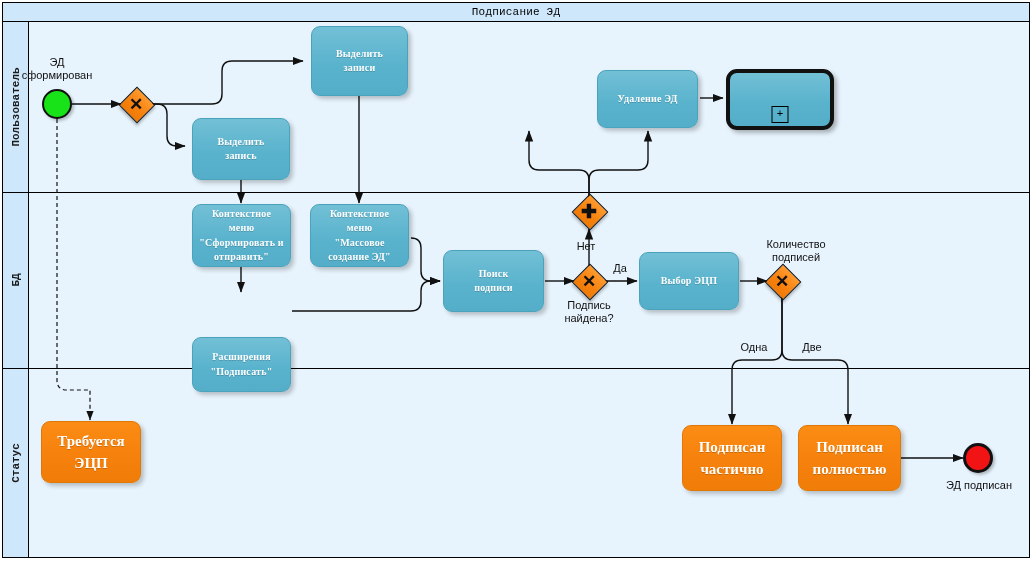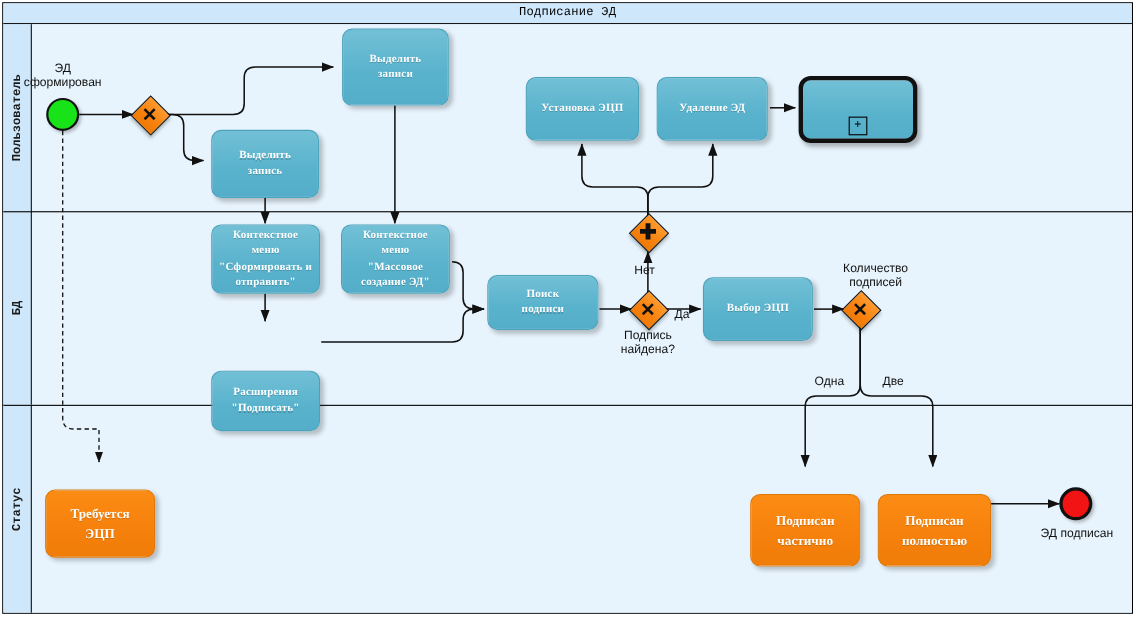--- a/index.html
+++ b/index.html
@@ -38,24 +38,24 @@
         padding-top:12px;}
   .task.sub .sublabel{width:100%;}
   .subplus{position:absolute;left:50%;bottom:3px;transform:translateX(-50%);
         width:15px;height:15px;border:1px solid #000;background:transparent;
         color:#000;font-family:"Liberation Sans",sans-serif;font-size:11px;
         font-weight:normal;line-height:13px;text-align:center;text-shadow:none;}
   .status{position:absolute;box-sizing:border-box;border-radius:9px;
         background:linear-gradient(180deg,#fb8c14 0%,#f6810c 55%,#f07d08 100%);
         border:1px solid #e07808;color:#ffffff;
         display:flex;align-items:center;justify-content:center;text-align:center;
-        font-family:"Liberation Serif",serif;font-size:12px;font-weight:bold;
+        font-family:"Liberation Serif",serif;font-size:15px;font-weight:bold;
         line-height:1.5;padding:2px 16px;
         box-shadow:3px 3px 4px rgba(0,0,0,.22);
-        text-shadow:0 1px 0 rgba(0,0,0,.18);margin-top:24px;}
+        text-shadow:0 1px 0 rgba(0,0,0,.18);}
 
   .gw{position:absolute;width:30px;height:30px;}
   .gw .dia{position:absolute;left:3px;top:3px;width:24px;height:24px;
         background:linear-gradient(180deg,#ff9a2e 0%,#f7810d 60%,#ef7a06 100%);
         border:1px solid #111;transform:rotate(45deg);
         box-shadow:2px 2px 3px rgba(0,0,0,.25);}
   .gw .mk{position:absolute;left:0;top:0;width:30px;height:30px;
         display:flex;align-items:center;justify-content:center;
         font-size:19px;font-weight:bold;color:#111;line-height:1;
         font-family:"Liberation Sans",sans-serif;}
@@ -153,52 +153,51 @@
   <div class="lbl" style="left:12px;top:56px;width:90px;">ЭД<br>сформирован</div>
 
   <div class="gw" style="left:121px;top:89px;">
     <div class="dia"></div>
     <div class="mk x">✕</div>
   </div>
 
   <div class="task" style="left:311px;top:26px;width:97px;height:70px;">Выделить<br>записи</div>
   <div class="task" style="left:192px;top:118px;width:98px;height:62px;">Выделить<br>запись</div>
 
-  <div class="task" style="left:478px;top:70px;width:103px;height:58px;">Установка ЭЦП</div>
   <div class="task" style="left:597px;top:70px;width:101px;height:58px;">Удаление ЭД</div>
 
   <div class="task sub" style="left:726px;top:69px;width:108px;height:61px;">
     <span class="subplus">+</span>
   </div>
 
   <div class="task" style="left:192px;top:204px;width:99px;height:63px;">Контекстное меню<br>"Сформировать и<br>отправить"</div>
   <div class="task" style="left:310px;top:204px;width:99px;height:63px;">Контекстное меню<br>"Массовое<br>создание ЭД"</div>
   <div class="task" style="left:192px;top:293px;width:99px;height:55px;margin-top:44px;">Расширения<br>"Подписать"</div>
-  <div class="task" style="left:443px;top:250px;width:101px;height:50px;">Поиск<br>подписи</div>
+  <div class="task" style="left:443px;top:250px;width:101px;height:62px;">Поиск<br>подписи</div>
   <div class="task" style="left:639px;top:252px;width:100px;height:58px;">Выбор ЭЦП</div>
 
   <div class="gw" style="left:574px;top:196px;">
     <div class="dia"></div>
     <div class="mk">✚</div>
   </div>
 
   <div class="gw" style="left:574px;top:266px;">
     <div class="dia"></div>
     <div class="mk x">✕</div>
   </div>
   <div class="lbl" style="left:549px;top:299px;width:80px;">Подпись<br>найдена?</div>
 
   <div class="gw" style="left:767px;top:266px;">
     <div class="dia"></div>
     <div class="mk x">✕</div>
   </div>
   <div class="lbl" style="left:756px;top:238px;width:80px;">Количество<br>подписей</div>
 
   <div class="lbl" style="left:566px;top:240px;width:40px;">Нет</div>
-  <div class="lbl" style="left:605px;top:262px;width:30px;margin-top:18px;">Да</div>
+  <div class="lbl" style="left:605px;top:262px;width:30px;">Да</div>
   <div class="lbl" style="left:731px;top:341px;width:46px;">Одна</div>
   <div class="lbl" style="left:791px;top:341px;width:42px;">Две</div>
 
   <div class="status" style="left:41px;top:421px;width:100px;height:62px;">Требуется ЭЦП</div>
   <div class="status" style="left:682px;top:425px;width:100px;height:66px;">Подписан<br>частично</div>
   <div class="status" style="left:798px;top:425px;width:103px;height:66px;">Подписан<br>полностью</div>
 
   <div class="evt end" style="left:963px;top:443px;"></div>
   <div class="lbl" style="left:933px;top:479px;width:92px;">ЭД подписан</div>
 

